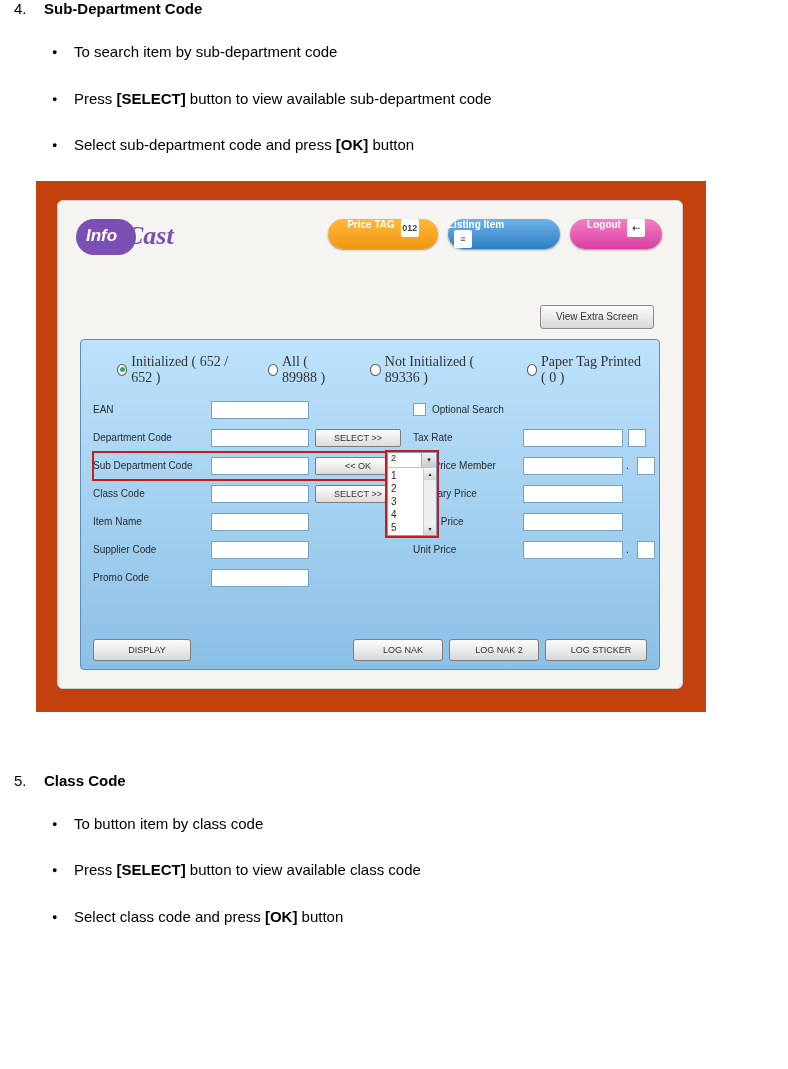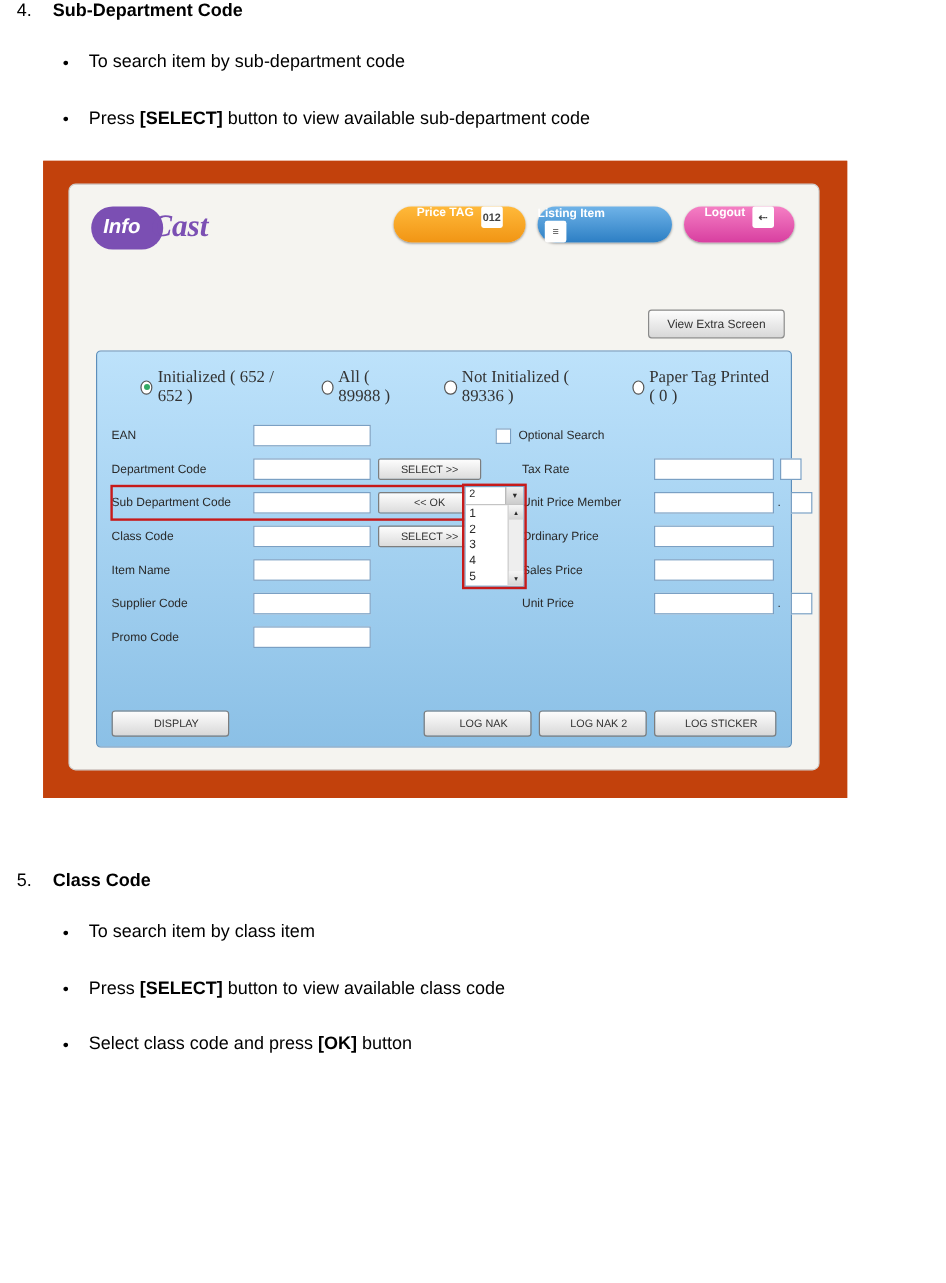--- a/index.html
+++ b/index.html
@@ -39,21 +39,21 @@
   .radio-dot{width:10px;height:10px;border-radius:50%;border:1px solid #555;background:#fff;display:inline-block;position:relative;}
   .radio-dot.sel::after{content:"";width:5px;height:5px;background:#3a6;position:absolute;left:2px;top:2px;border-radius:50%;}
   .form-grid{display:flex;gap:12px;font-size:10px;font-family:Verdana,sans-serif;color:#2a2a2a;}
   .col-left{flex:0 0 290px;}
   .col-right{flex:1;}
   .frow{display:flex;align-items:center;height:28px;}
   .lbl{width:118px;}
   .inp{width:96px;height:16px;background:#fff;border:1px solid #7aa0c4;}
   .sel-btn{width:84px;height:16px;font-size:9px;background:linear-gradient(#fdfdfd,#dcdcdc);border:1px solid #7d7d7d;border-radius:2px;display:flex;align-items:center;justify-content:center;color:#333;margin-left:6px;}
   .hl{outline:2px solid #c71a1a;outline-offset:-1px;}
-  .lbl2{width:110px;margin-left:22px;}
+  .lbl2{width:110px;}
   .inp2{width:98px;height:16px;background:#fff;border:1px solid #7aa0c4;}
   .inp2-sm{width:16px;height:16px;background:#fff;border:1px solid #7aa0c4;margin-left:5px;}
   .chk{width:11px;height:11px;background:#fff;border:1px solid #7aa0c4;display:inline-block;margin-right:6px;}
   .dropdown{position:absolute;left:294px;top:56px;width:48px;background:#fff;border:1px solid #7aa0c4;font-size:10px;z-index:10;}
   .dropdown.hl-red{outline:2px solid #c71a1a;}
   .dropdown .head{height:14px;border-bottom:1px solid #c4c4c4;display:flex;}
   .dropdown .head .val{flex:1;padding-left:3px;font-size:9px;}
   .dropdown .head .arrow{width:14px;background:linear-gradient(#eee,#ccc);border-left:1px solid #aaa;display:flex;align-items:center;justify-content:center;font-size:7px;}
   .dropdown .items{padding:1px 0;}
   .dropdown .items div{padding:0 3px;line-height:13px;}
@@ -71,20 +71,21 @@
 <body>
 
 <div class="doc">
   <div class="num-item">
     <span class="num">4.</span>
     <span class="heading">Sub-Department Code</span>
   </div>
   <ul class="bullets">
     <li><span>To search item by sub-department code</span></li>
     <li><span>Press </span><span class="bold-inline">[SELECT]</span><span> button to view available sub-department code</span></li>
+    <li><span>Select sub-department code and press </span><span class="bold-inline">[OK]</span><span> button</span></li>
   </ul>
 
   <div class="shot-outer">
     <div class="inner-panel">
       <div class="header-area">
         <div class="logo">
           <div class="logo-bubble"></div>
           <div class="cast">Cast</div>
         </div>
         <div class="pill pill-orange">
@@ -214,17 +215,17 @@
       </div>
     </div>
   </div>
 
   <div style="height:60px;"></div>
   <div class="num-item">
     <span class="num">5.</span>
     <span class="heading">Class Code</span>
   </div>
   <ul class="bullets">
-    <li><span>To search item by class item</span></li>
+    <li><span>To button item by class code</span></li>
     <li><span>Press </span><span class="bold-inline">[SELECT]</span><span> button to view available class code</span></li>
     <li><span>Select class code and press </span><span class="bold-inline">[OK]</span><span> button</span></li>
   </ul>
 </div>
 
 </body></html>

